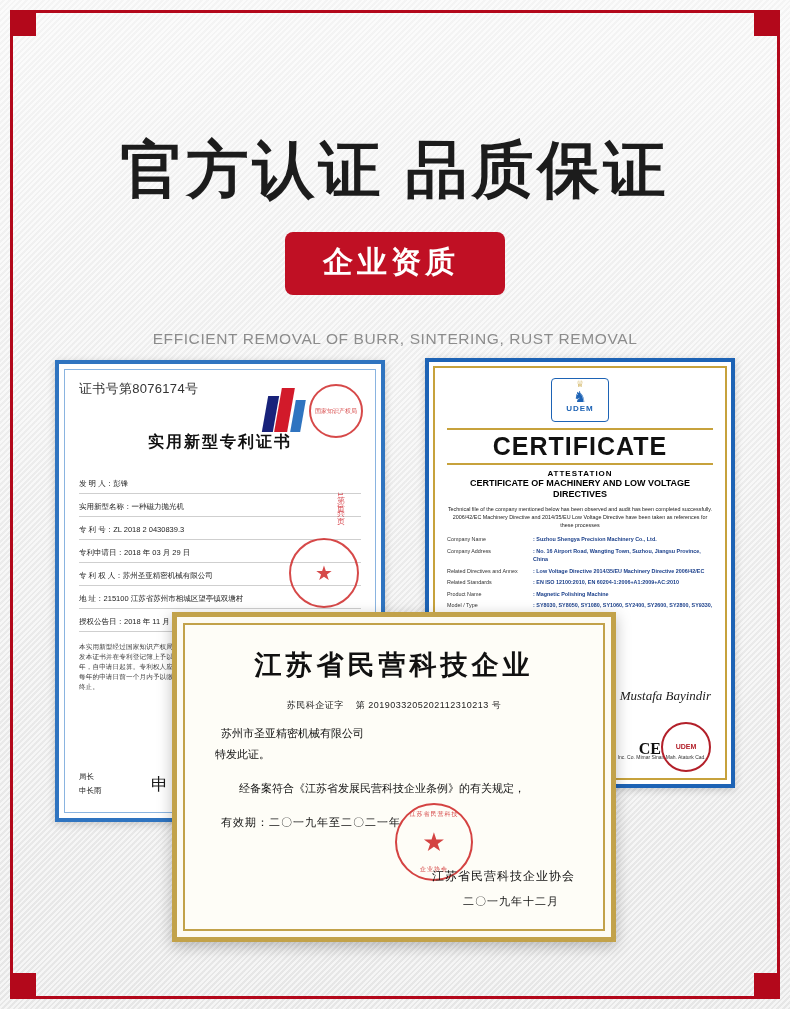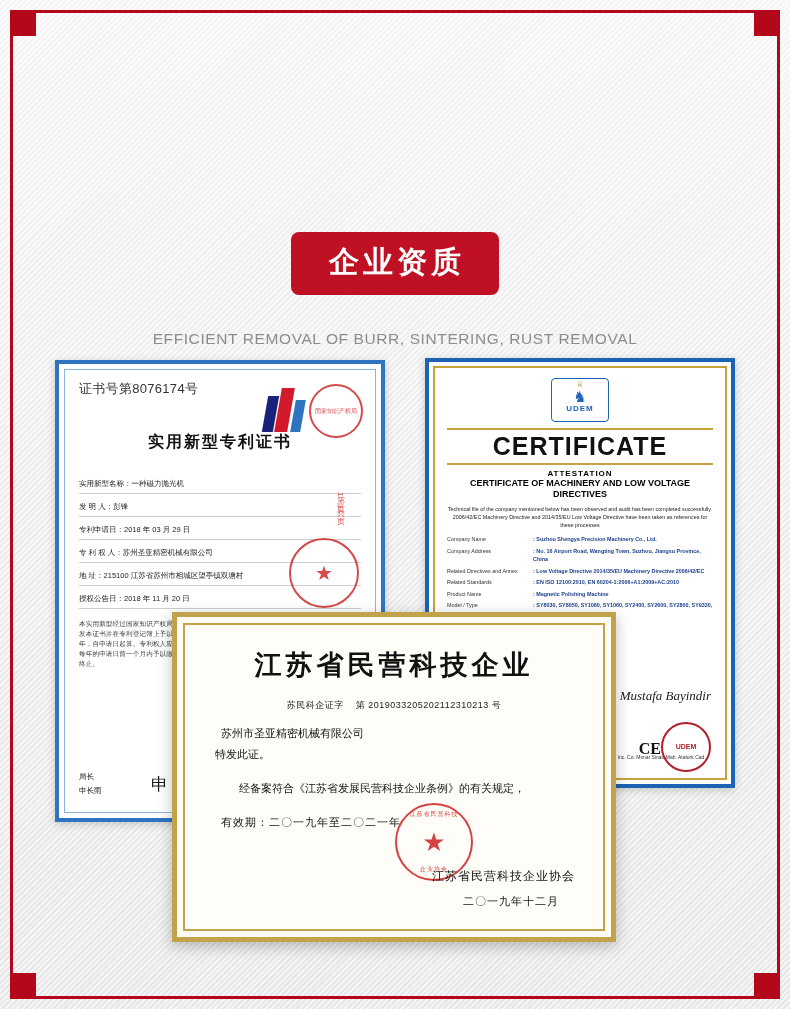--- a/index.html
+++ b/index.html
@@ -65,21 +65,21 @@
     width: 100%;
     text-align: center;
   }
   .badge {
     display: inline-block;
     background: #c01024;
     color: #ffffff;
     font-size: 30px;
     font-weight: bold;
     letter-spacing: 4px;
-    padding: 10px 34px 12px 38px;
+    padding: 10px 46px 12px 38px;
     border-radius: 8px;
   }
   .subtitle {
     position: absolute;
     top: 302px;
     left: 0;
     width: 100%;
     text-align: center;
     font-size: 15.5px;
     color: #8c8c8c;
@@ -419,20 +419,21 @@
 <body>
 
 <div class="page">
 
   <div class="border-frame"></div>
   <div class="corner tl"></div>
   <div class="corner tr"></div>
   <div class="corner bl"></div>
   <div class="corner br"></div>
 
+  <div class="headline">官方认证 品质保证</div>
 
   <div class="badge-wrap">
     <span class="badge">企业资质</span>
   </div>
 
   <div class="subtitle">EFFICIENT REMOVAL OF BURR, SINTERING, RUST REMOVAL</div>
 
   <div class="cert cert-patent">
     <div class="patent-inner">
 
@@ -442,22 +443,23 @@
         <i class="b1"></i>
           <i class="b2"></i>
           <i class="b3"></i>
       </div>
 
       <div class="stamp-red stamp-topright">国家知识产权局</div>
 
       <div class="patent-title">实用新型专利证书</div>
 
       <div class="patent-fields">
+        <div>发 明 人：彭锋</div>
         <div>实用新型名称：一种磁力抛光机</div>
-        <div>发 明 人：彭锋</div>
+        <div>专 利 号：ZL 2018 2 0430839.3</div>
         <div>专利申请日：2018 年 03 月 29 日</div>
         <div>专 利 权 人：苏州圣亚精密机械有限公司</div>
         <div>地       址：215100 江苏省苏州市相城区望亭镇双塘村</div>
         <div>授权公告日：2018 年 11 月 20 日</div>
       </div>
 
       <div class="v-red-text">第1页（共1页）</div>
 
       <div class="stamp-red stamp-mid">
         <span class="star">★</span>

